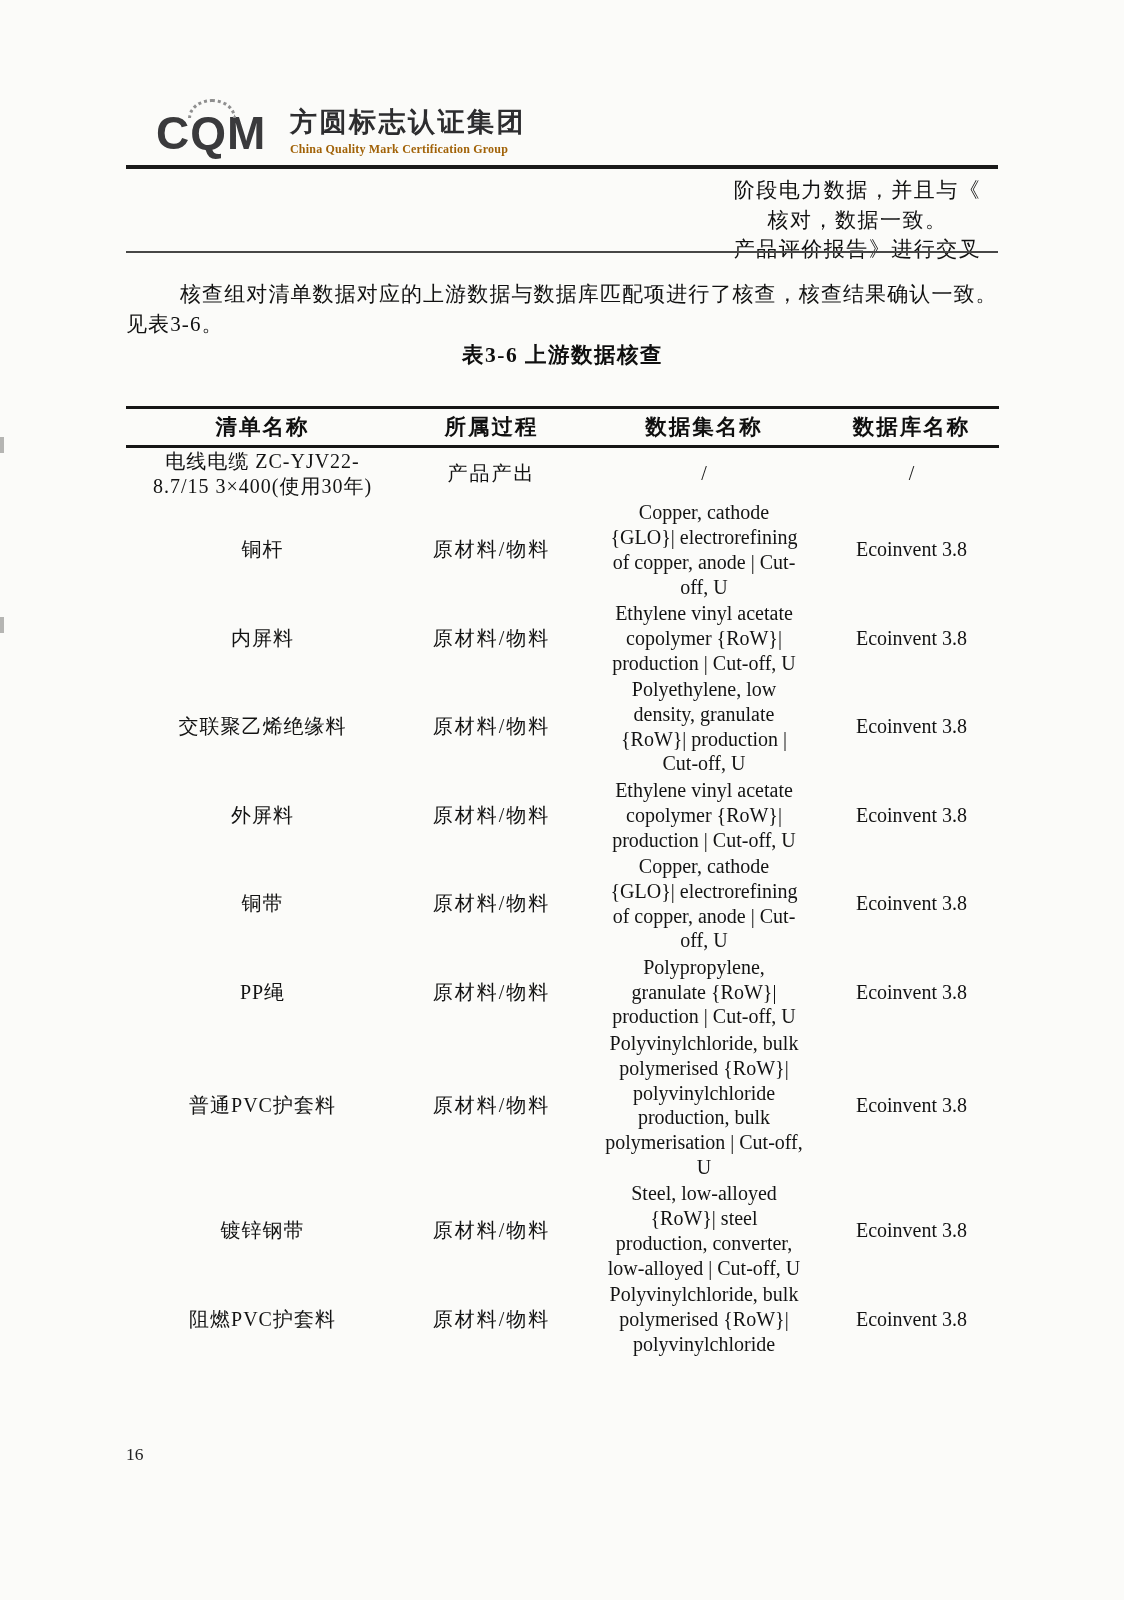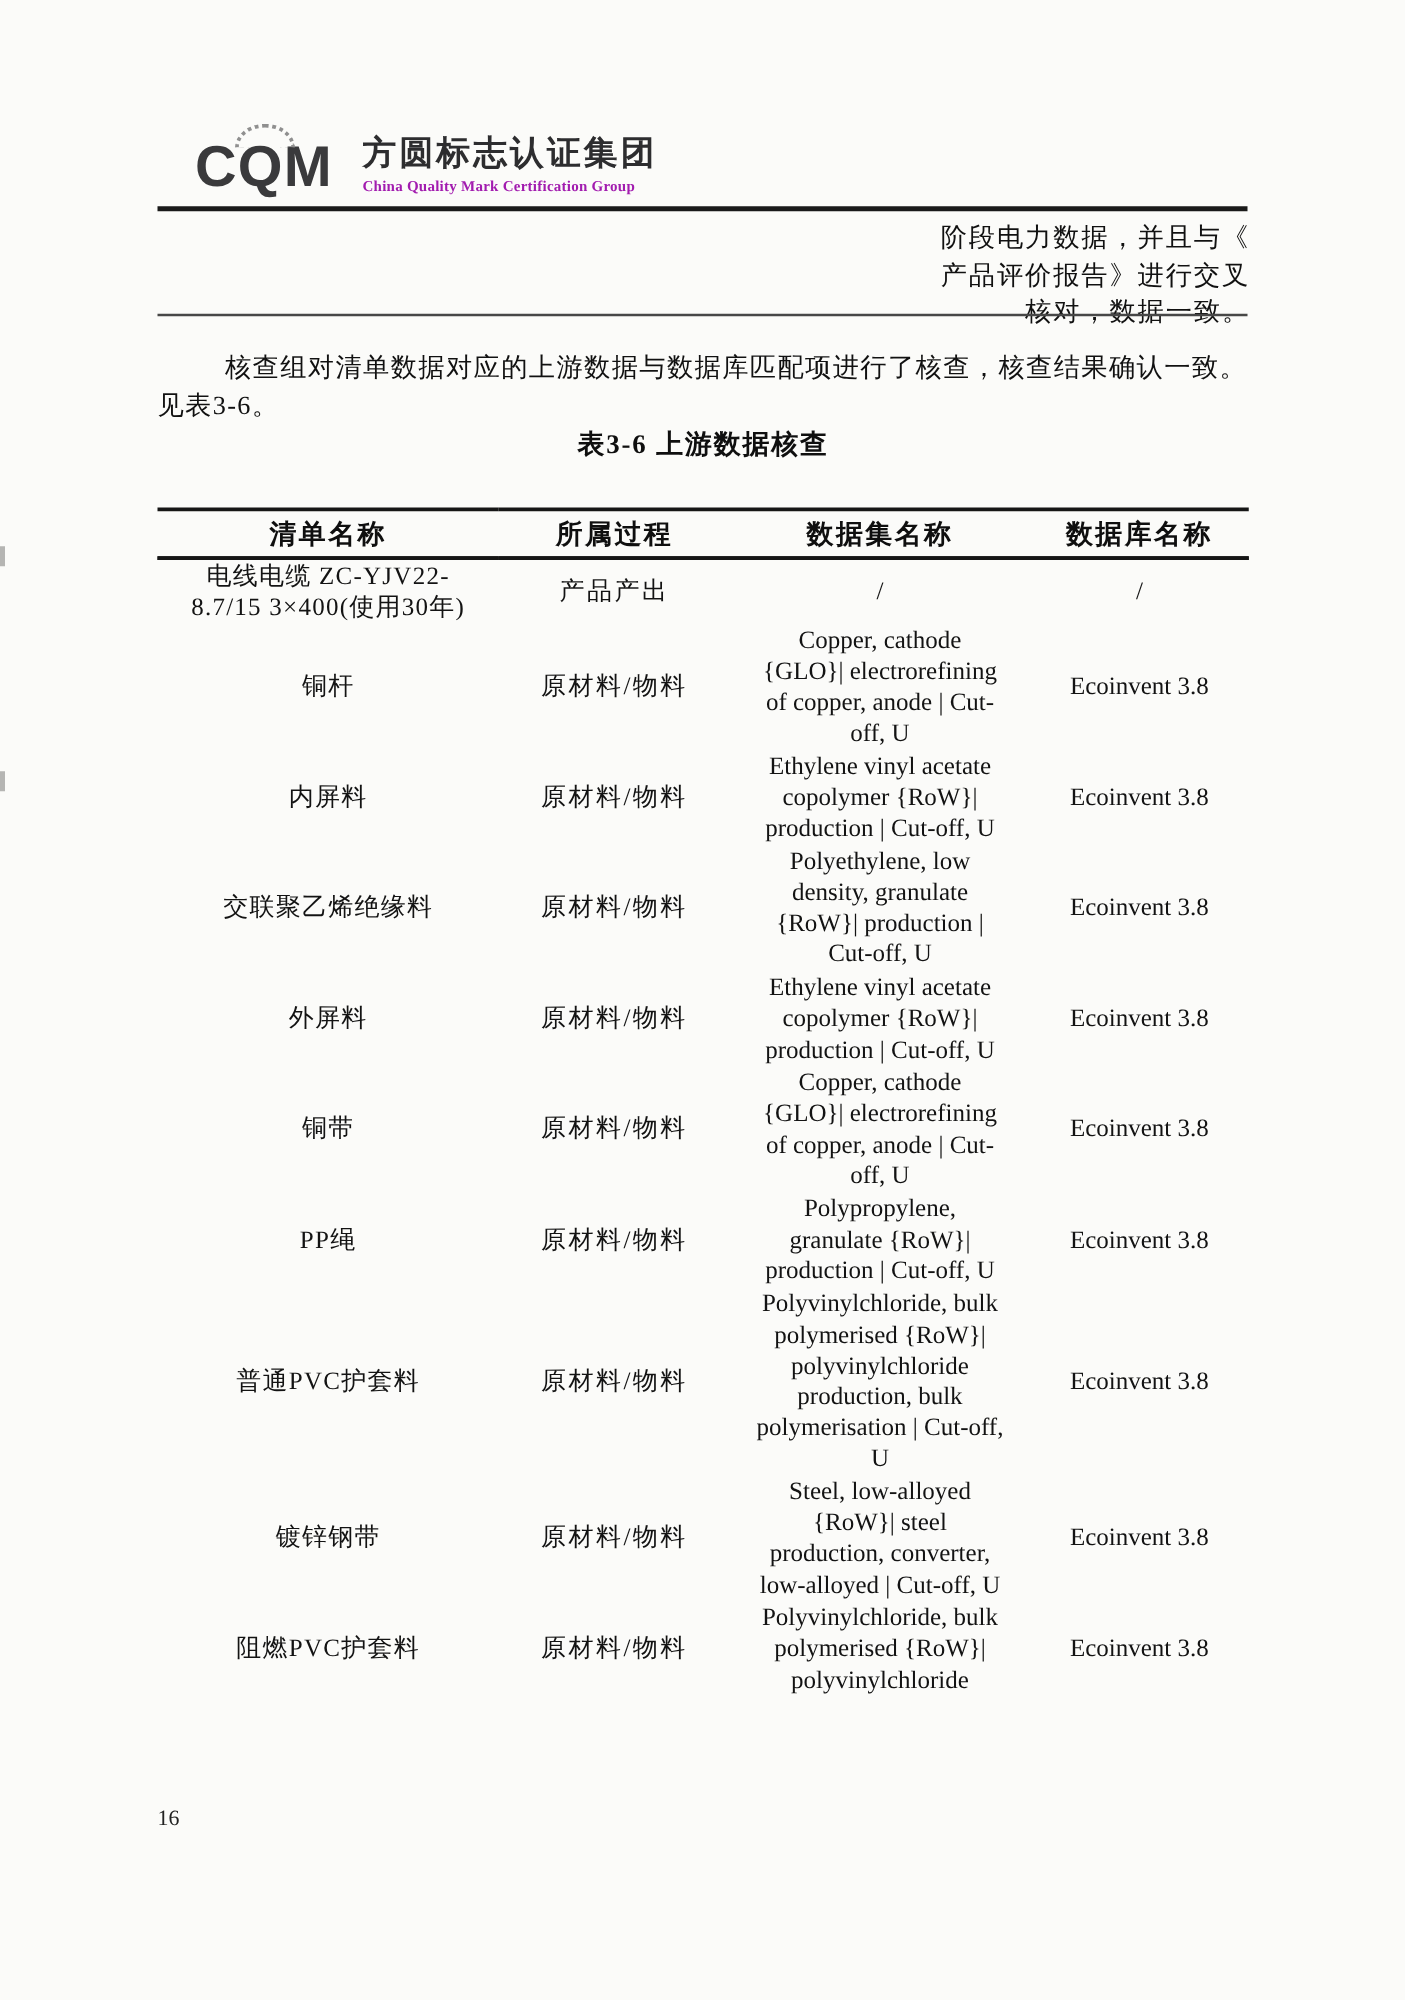--- a/index.html
+++ b/index.html
@@ -15,27 +15,27 @@
     font-family:"Liberation Sans","DejaVu Sans",sans-serif;
     font-weight:bold;font-size:46px;line-height:1;color:#3a3a3c;letter-spacing:1px;
   }
   .logo-arc{
     position:absolute;left:32px;top:-11px;width:42px;height:16px;
     border:3px dotted #8f8f8f;border-bottom:none;
     border-radius:50% 50% 0 0 / 100% 100% 0 0;
   }
   .brand{position:absolute;left:290px;top:108px;font-family:Liberation Serif, serif;}
   .brand-cn{font-size:27px;font-weight:bold;color:#2d2d2f;letter-spacing:2.5px;line-height:1.1;}
-  .brand-en{font-size:12px;font-weight:bold;color:#a21caf;letter-spacing:0.2px;margin-top:4px;}
+  .brand-en{font-size:12px;font-weight:bold;color:#a16207;letter-spacing:0.2px;margin-top:4px;}
   .rule-thick{position:absolute;left:126px;top:165px;width:872px;height:4px;background:#1a1a1a;}
   .rule-thin{position:absolute;left:126px;top:251px;width:872px;height:2px;background:#474747;}
   
   .continuation{
     position:absolute;left:715px;top:176px;width:285px;
-    font-size:21px;line-height:29.5px;letter-spacing:1.5px;text-align:right;color:#111;
+    font-size:21px;line-height:29.5px;letter-spacing:1.5px;text-align:center;color:#111;
   }
   
   .para{position:absolute;left:126px;top:279px;width:874px;font-size:21px;line-height:30px;letter-spacing:1.1px;color:#111;}
   .para .indent{text-indent:54px;}
   
   .tbl-title{
     position:absolute;left:126px;top:340px;width:873px;text-align:center;
     font-size:21.5px;font-weight:bold;letter-spacing:1.5px;color:#0f0f0f;
   }
   
@@ -67,22 +67,22 @@
 </div>
 <div class="brand">
   <div class="brand-cn">方圆标志认证集团</div>
   <div class="brand-en">China Quality Mark Certification Group</div>
 </div>
 
 <div class="rule-thick"></div>
 
 <div class="continuation">
     <div>阶段电力数据，并且与《</div>
+    <div>核对，数据一致。</div>
     <div>产品评价报告》进行交叉</div>
-    <div>核对，数据一致。</div>
   </div>
 
 <div class="rule-thin"></div>
 
 <div class="para">
   <div class="indent">核查组对清单数据对应的上游数据与数据库匹配项进行了核查，核查结果确认一致。</div>
   <div>见表3-6。</div>
 </div>
 
 <div class="tbl-title">表3-6 上游数据核查</div>

